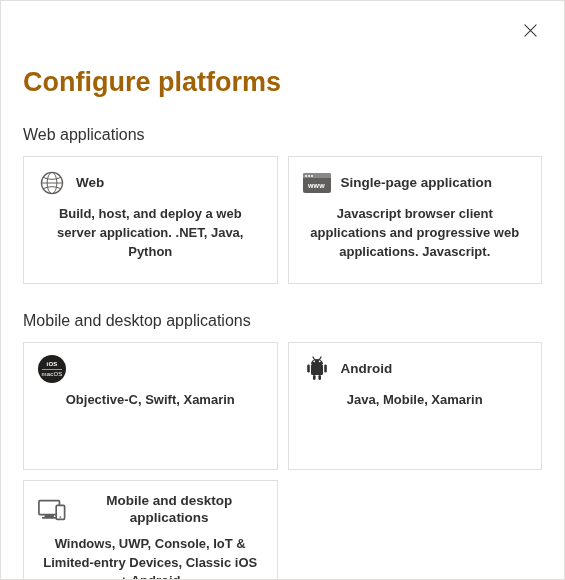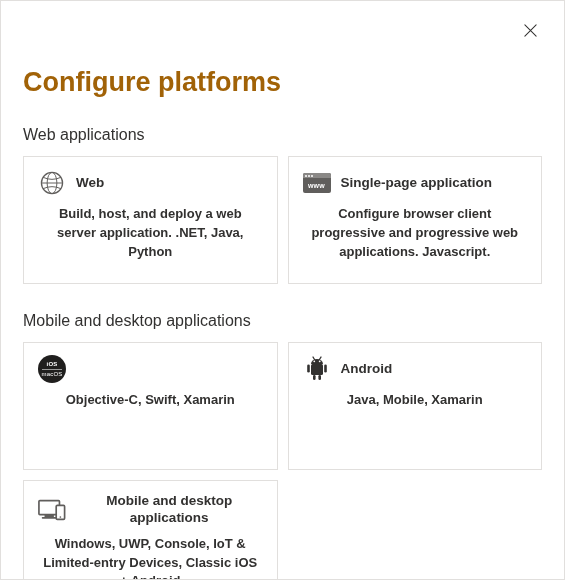--- a/index.html
+++ b/index.html
@@ -175,21 +175,21 @@
             <div class="www-bar">
                 <span></span>
                 <span></span>
                 <span></span>
               </div>
             <div class="www-body">www</div>
           </div>
         </div>
         <div class="card-title">Single-page application</div>
       </div>
-      <div class="card-desc">Configure browser client progressive and progressive web applications. Javascript.</div>
+      <div class="card-desc">Javascript browser client applications and progressive web applications. Javascript.</div>
     </div>
   </div>
 </div>
 
 <div class="section">
   <div class="section-title">Mobile and desktop applications</div>
   <div class="card-grid">
 
     <div class="card">
       <div class="card-head">

